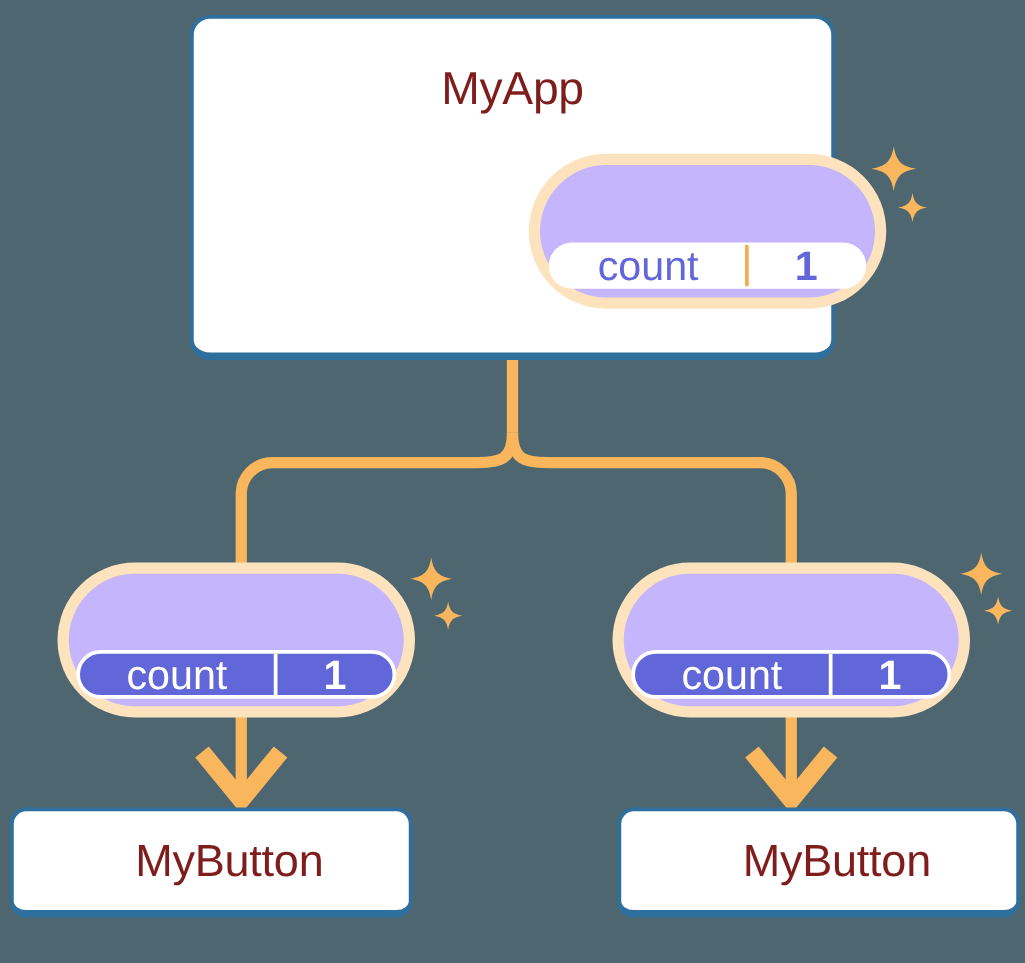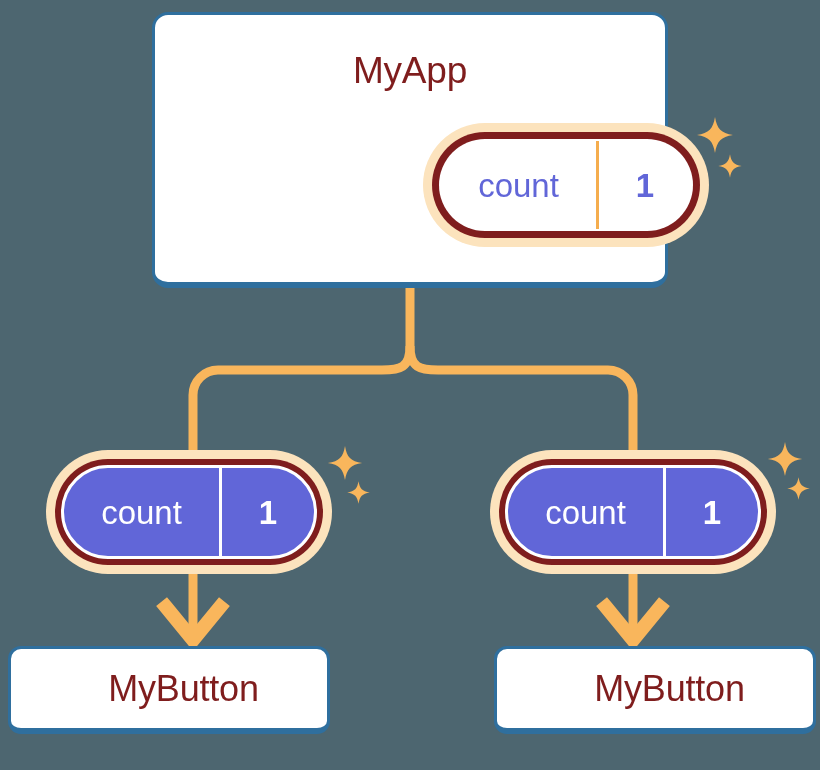--- a/index.html
+++ b/index.html
@@ -79,23 +79,24 @@
     box-sizing: border-box;
     border-radius: 999px;
     background: #fce3bd;              
     padding: 9px;
     display: flex;
   }
   .pill-ring {
     box-sizing: border-box;
     flex: 1 1 auto;
     border-radius: 999px;
-    background: #7f1d1d;              
+    background: #c4b5fd;              
     padding: 7px;
     display: flex;
+    align-items: flex-end;
   }
   .pill-inner {
     box-sizing: border-box;
     flex: 1 1 auto;
     border-radius: 999px;
     display: flex;
     align-items: stretch;
     overflow: hidden;
   }
   .pill-key, .pill-val {

